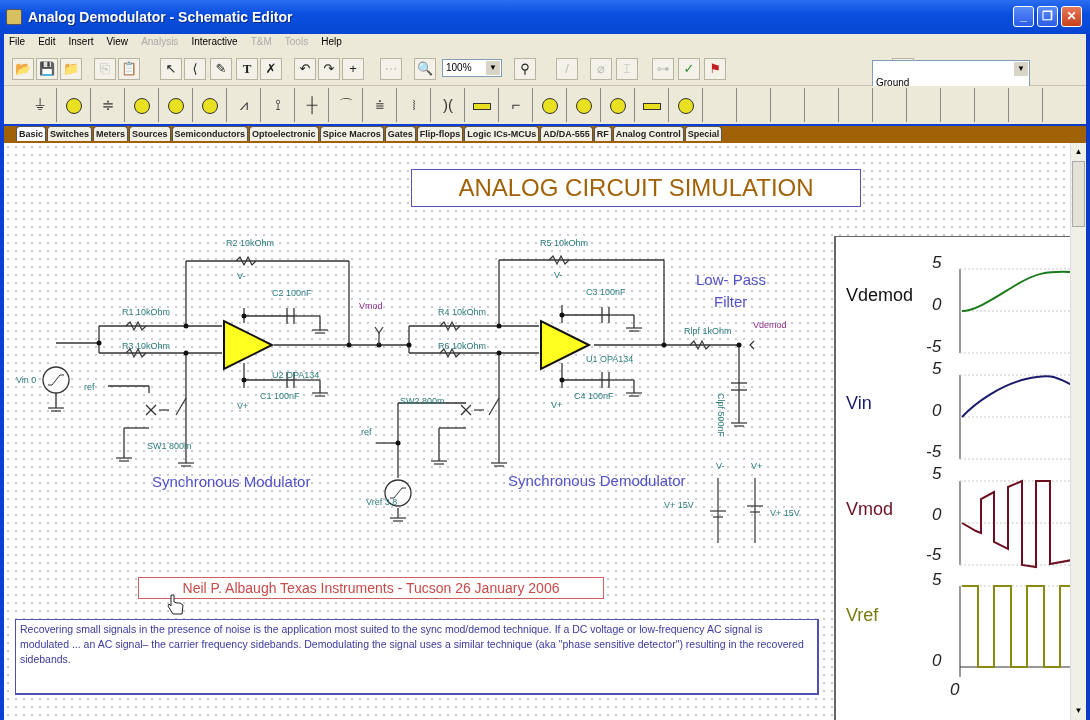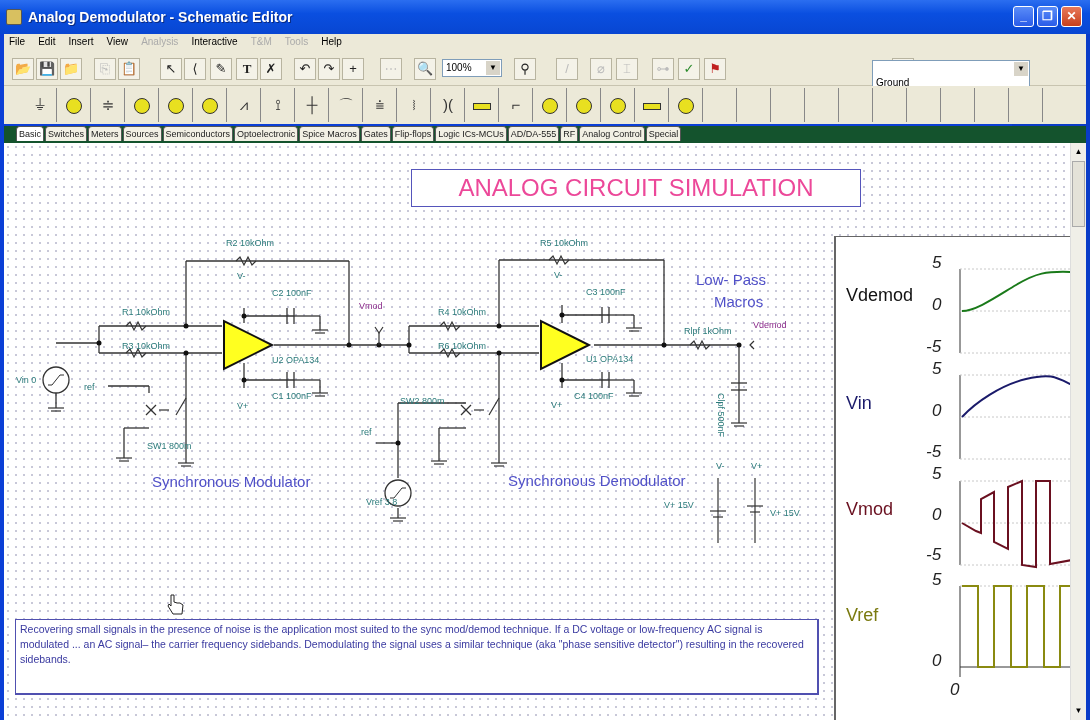--- a/index.html
+++ b/index.html
@@ -16,32 +16,32 @@
   .menubar span.disabled { color: #aaa; }
   .toolbar1 { position: absolute; left: 4px; top: 52px; width: 1082px; height: 34px; background: #ece9d8; border-bottom: 1px solid #c8c4b0; }
   .tb { position: absolute; top: 6px; width: 22px; height: 22px; border: 1px solid #b8b4a0; background: #f4f2e8; font-size: 13px; text-align: center; line-height: 20px; color: #222; }
   .tb.dis { color: #bbb; }
   .zoomsel { position: absolute; left: 442px; top: 59px; width: 60px; height: 18px; background: #fff; border: 1px solid #7f9db9; font-size: 10px; padding: 2px 3px; }
   .zoomsel .arrow, .groundsel .arrow { position: absolute; right: 1px; top: 1px; width: 14px; height: 14px; background: #d8d4c8; font-size: 8px; text-align: center; line-height: 14px; }
   .groundsel { position: absolute; left: 872px; top: 60px; width: 158px; height: 18px; background: #fff; border: 1px solid #7f9db9; font-size: 10px; padding: 16px 3px; }
   .toolbar2 { position: absolute; left: 4px; top: 86px; width: 1082px; height: 38px; background: #ece9d8; }
   .comp { position: absolute; top: 2px; width: 33px; height: 34px; border-right: 1px solid #888; background: #ece9d8; text-align: center; line-height: 34px; font-size: 15px; color: #333; }
   .comp .yel { display: inline-block; width: 16px; height: 16px; border-radius: 50%; background: #e8e020; border: 1px solid #333; vertical-align: middle; }
-  .tabs { position: absolute; left: 4px; top: 126px; width: 1082px; height: 18px; background: #14532d; border-bottom: 1px solid #999; }
+  .tabs { position: absolute; left: 4px; top: 126px; width: 1082px; height: 18px; background: #a16207; border-bottom: 1px solid #999; font-weight: bold; }
   .tabs span { display: inline-block; font-size: 9px; padding: 2px 2px; border: 1px solid #555; border-bottom: none; border-radius: 4px 4px 0 0; margin-right: 1px; color: #222; background: #f2f0e4; }
   .tabs span.active { background: #fff; }
   .canvas { position: absolute; left: 4px; top: 143px; width: 1066px; height: 577px; background-color: #fff;
     background-image: radial-gradient(#c8c8d8 0.8px, transparent 0.9px); background-size: 8px 8px; overflow: hidden; }
   .vscroll { position: absolute; left: 1070px; top: 143px; width: 16px; height: 577px; background: #f0efe8; border-left: 1px solid #ddd; }
   .vscroll .thumb { position: absolute; left: 1px; top: 18px; width: 13px; height: 66px; background: #e4e2d8; border: 1px solid #aaa; }
   .vscroll .up, .vscroll .down { position: absolute; left: 1px; width: 13px; height: 14px; font-size: 8px; text-align: center; line-height: 14px; }
   .vscroll .up { top: 2px; } .vscroll .down { bottom: 2px; }
   .lbl { position: absolute; font-size: 9px; color: #2a7a7a; white-space: nowrap; }
   .lbl.purple { color: #8a2a8a; }
-  .big-title { position: absolute; left: 407px; top: 26px; width: 450px; height: 38px; border: 1px solid #5555bb; color: #ec4899; font-size: 24px; text-align: center; line-height: 36px; background: #fff; }
+  .big-title { position: absolute; left: 407px; top: 26px; width: 450px; height: 38px; border: 1px solid #5555bb; color: #a16207; font-size: 24px; text-align: center; line-height: 36px; background: #fff; }
   .section-lbl { position: absolute; color: #5050c8; font-size: 15px; white-space: nowrap; }
   .subtitle-box { position: absolute; left: 150px; top: 394px; width: 404px; height: 30px; border: 1px solid #5050b0; color: #2a2a9a; font-size: 18px; font-weight: bold; text-align: center; line-height: 28px; background: #fff; }
   .author-box { position: absolute; left: 134px; top: 434px; width: 466px; height: 22px; border: 1px solid #d06060; color: #c84a4a; font-size: 14px; text-align: center; line-height: 20px; background: #fff; }
   .desc-box { position: absolute; left: 11px; top: 476px; width: 804px; height: 76px; border: 1px solid #5050b0; border-right-width: 2px; border-bottom-width: 2px; color: #3a3aa0; font-size: 10.5px; line-height: 15px; padding: 2px 4px; background: #fff; }
   .caption { position: absolute; left: 282px; top: 492px; width: 540px; font-size: 20px; font-weight: bold; color: #fff; line-height: 26px;
     text-shadow: -1px -1px 0 #222, 1px -1px 0 #222, -1px 1px 0 #222, 1px 1px 0 #222, 0 0 2px #000; }
   .scope { position: absolute; left: 830px; top: 93px; width: 240px; height: 490px; border: 1px solid #666; border-left-width: 2px; background: #fff; }
   .scope .sig-label { position: absolute; font-size: 18px; }
   .scope .tick { position: absolute; font-size: 17px; font-style: italic; color: #222; }
   svg { position: absolute; }
@@ -292,22 +292,22 @@
         <polyline points="750,198 746,202 750,206"></polyline>
       </g>
     </svg>
 
     <div class="lbl" style="left:222px;top:95px">R2 10kOhm</div>
     <div class="lbl" style="left:118px;top:164px">R1 10kOhm</div>
     <div class="lbl" style="left:118px;top:198px">R3 10kOhm</div>
     <div class="lbl" style="left:233px;top:128px">V-</div>
     <div class="lbl" style="left:233px;top:258px">V+</div>
     <div class="lbl" style="left:268px;top:145px">C2 100nF</div>
-    <div class="lbl" style="left:268px;top:212px">U2 OPA134</div>
-    <div class="lbl" style="left:268px;top:248px">C1 100nF</div>
+    <div class="lbl" style="left:268px;top:227px">U2 OPA134</div>
+    <div class="lbl" style="left:256px;top:248px">C1 100nF</div>
     <div class="lbl" style="left:12px;top:232px">Vin 0</div>
     <div class="lbl" style="left:80px;top:239px">ref</div>
     <div class="lbl" style="left:143px;top:298px">SW1 800m</div>
     <div class="lbl purple" style="left:355px;top:158px">Vmod</div>
 
     <div class="lbl" style="left:536px;top:95px">R5 10kOhm</div>
     <div class="lbl" style="left:434px;top:164px">R4 10kOhm</div>
     <div class="lbl" style="left:434px;top:198px">R6 10kOhm</div>
     <div class="lbl" style="left:550px;top:127px">V-</div>
     <div class="lbl" style="left:547px;top:257px">V+</div>
@@ -319,24 +319,25 @@
     <div class="lbl" style="left:362px;top:354px">Vref 3.8</div>
     <div class="lbl" style="left:680px;top:183px">Rlpf 1kOhm</div>
     <div class="lbl purple" style="left:749px;top:177px">Vdemod</div>
     <div class="lbl" style="left:722px;top:250px;transform:rotate(90deg);transform-origin:left top">Clpf 500nF</div>
     <div class="lbl" style="left:712px;top:318px">V-</div>
     <div class="lbl" style="left:747px;top:318px">V+</div>
     <div class="lbl" style="left:660px;top:357px">V+ 15V</div>
     <div class="lbl" style="left:766px;top:365px">V+ 15V</div>
 
     <div class="section-lbl" style="left:692px;top:128px">Low- Pass</div>
-    <div class="section-lbl" style="left:710px;top:150px">Macros</div>
+    <div class="section-lbl" style="left:710px;top:150px">Filter</div>
     <div class="section-lbl" style="left:148px;top:330px">Synchronous Modulator</div>
     <div class="section-lbl" style="left:504px;top:329px">Synchronous Demodulator</div>
 
+    <div class="author-box">Neil P. Albaugh  Texas Instruments - Tucson  26 January 2006</div>
     <div class="desc-box">Recovering small signals in the presence of noise is the application most suited to the sync mod/demod technique. If a DC voltage or low-frequency AC signal is modulated ... an AC signal– the carrier frequency sidebands. Demodulating the signal uses a similar technique (aka "phase sensitive detector") resulting in the recovered sidebands.</div>
 
     <div class="scope">
       <div class="sig-label" style="left:10px;top:48px;color:#111">Vdemod</div>
       <div class="sig-label" style="left:10px;top:156px;color:#1a1a6a">Vin</div>
       <div class="sig-label" style="left:10px;top:262px;color:#6a1020">Vmod</div>
       <div class="sig-label" style="left:10px;top:368px;color:#7a7a10">Vref</div>
 
       <div class="tick" style="left:96px;top:16px">5</div>
       <div class="tick" style="left:96px;top:58px">0</div>

